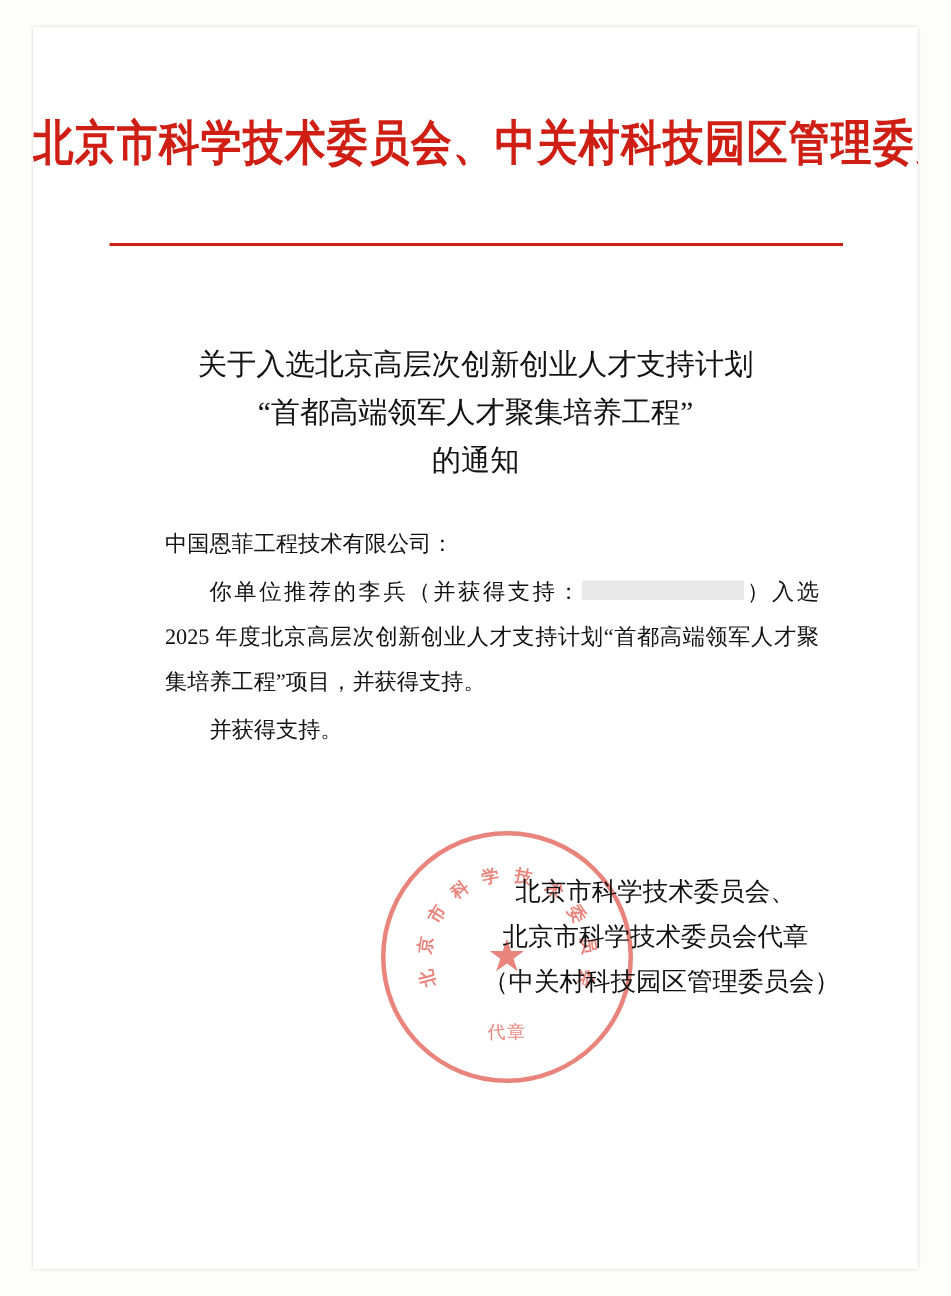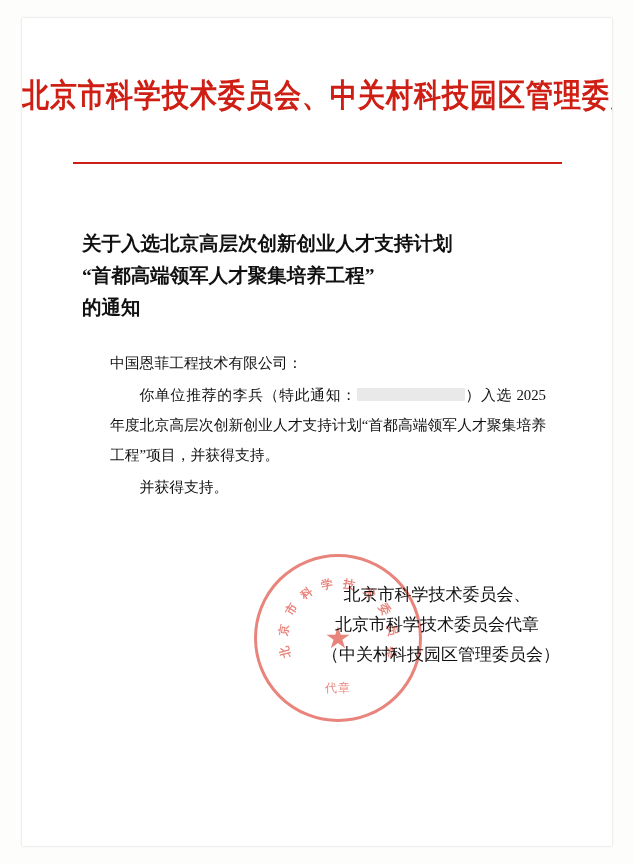--- a/index.html
+++ b/index.html
@@ -58,21 +58,22 @@
     height: 2px;
     background: #cf1f15;
   }
 
   
   .doc-title {
     position: absolute;
     left: 60px;
     top: 210px;
     width: 470px;
-    font-weight: bold;
+    text-align: center;
+    font-weight: normal;
     font-size: 19.5px;
     line-height: 32px;
     color: #111;
   }
   .doc-title div {
     white-space: nowrap;
   }
 
   
   .body-text {
@@ -187,21 +188,21 @@
     </div>
 
     <div class="doc-title">
       <div>关于入选北京高层次创新创业人才支持计划</div>
       <div>“首都高端领军人才聚集培养工程”</div>
       <div>的通知</div>
     </div>
 
     <div class="body-text">
       <p class="para">中国恩菲工程技术有限公司：</p>
-      <p class="para indent"><span>你单位推荐的李兵（特此通知：</span><span class="redaction"></span><span>）入选 2025 年度北京高层次创新创业人才支持计划“首都高端领军人才聚集培养工程”项目，并获得支持。</span></p>
+      <p class="para indent"><span>你单位推荐的李兵（并获得支持：</span><span class="redaction"></span><span>）入选 2025 年度北京高层次创新创业人才支持计划“首都高端领军人才聚集培养工程”项目，并获得支持。</span></p>
       <p class="para indent">并获得支持。</p>
     </div>
 
     <div class="seal">
       <div class="seal-inner"></div>
       <div class="seal-star">★</div>
       <div class="seal-bottom">代章</div>
       <div class="seal-text" id="seal-ring">
           <span style="transform: rotate(-105deg) translate(-50%, -62px);">北</span>
           <span style="transform: rotate(-81.6667deg) translate(-50%, -62px);">京</span>

